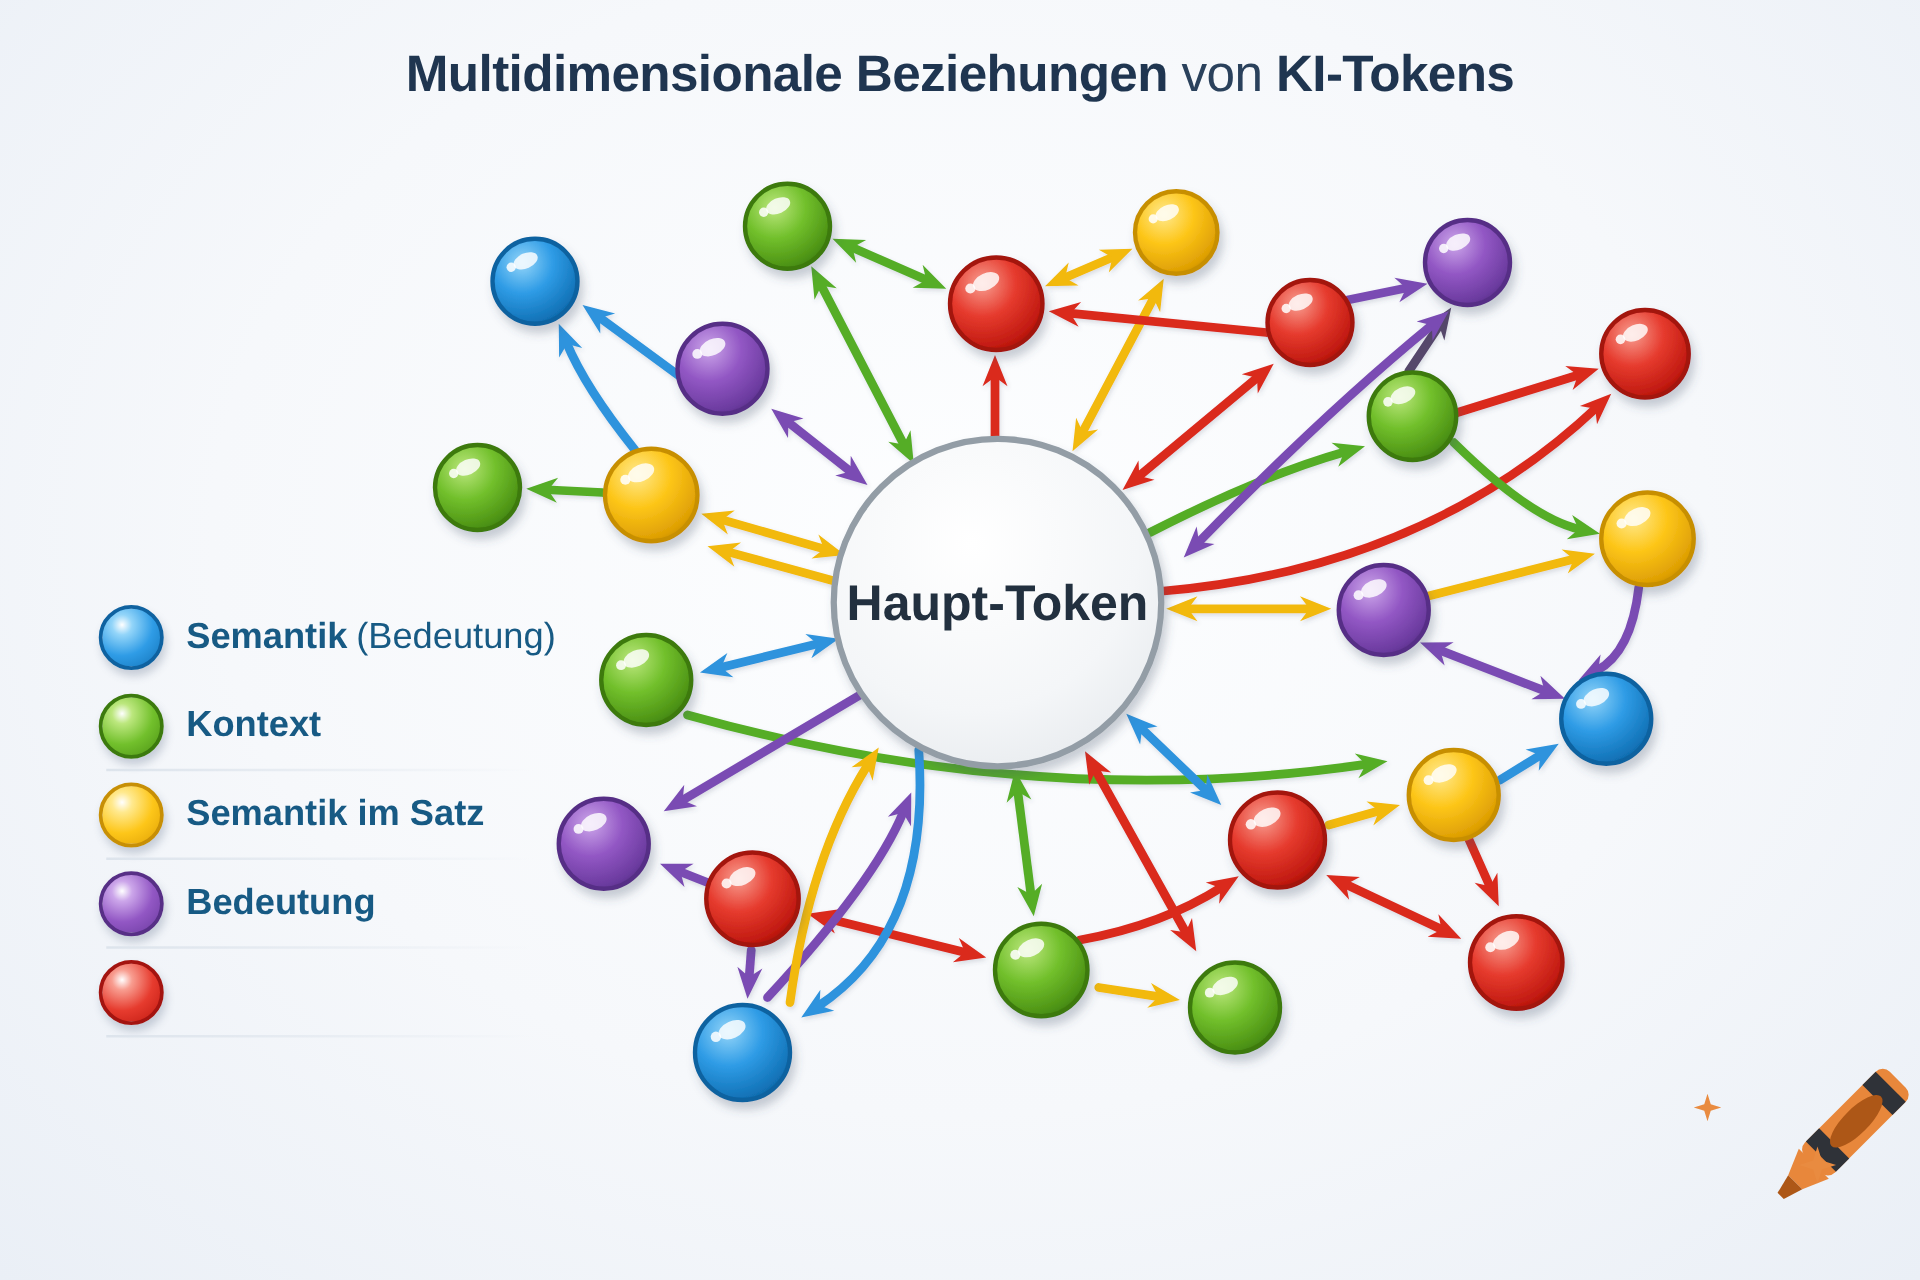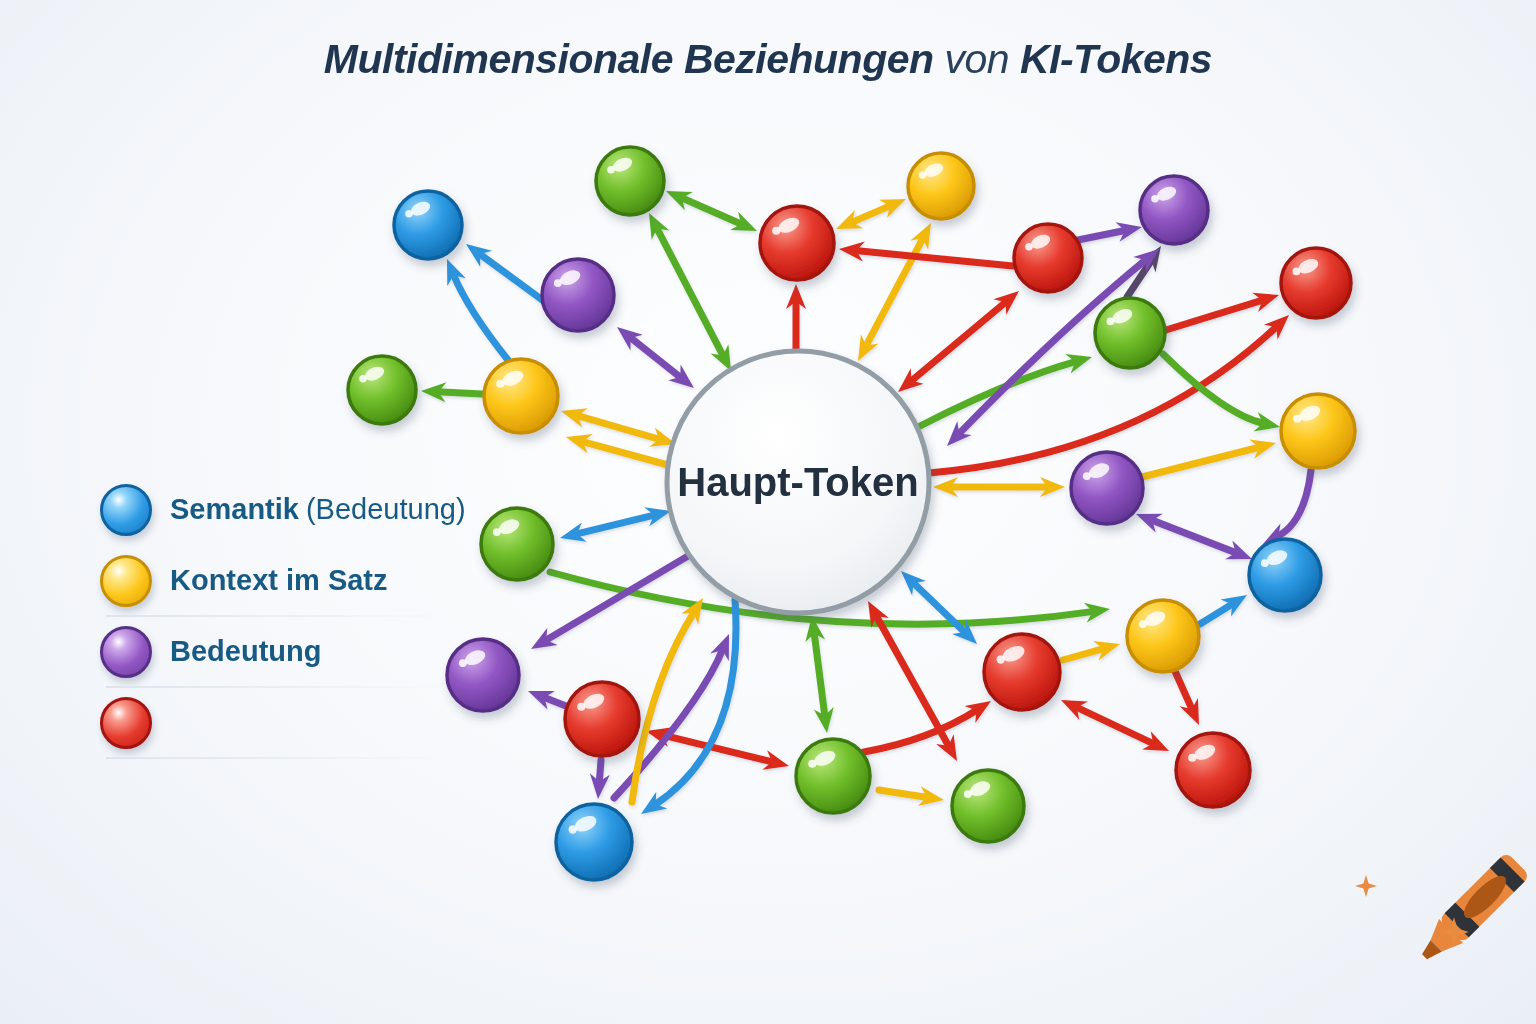--- a/index.html
+++ b/index.html
@@ -6,25 +6,24 @@
   body{
     width:1536px;height:1024px;overflow:hidden;
     font-family:"Liberation Sans",sans-serif;
     background:radial-gradient(ellipse at 50% 42%, #fdfeff 0%, #f6f8fb 55%, #eaeff6 100%);
   }
   .stage{position:relative;width:1536px;height:1024px;}
   .title{
     position:absolute;top:36px;left:0;width:100%;margin:0;
     text-align:center;font-size:41px;font-weight:800;color:#1f3550;
     letter-spacing:-0.5px;
-    font-style:italic;
   }
   .title .von{font-weight:500;color:#2a415c;}
   #graph-svg{position:absolute;left:0;top:0;width:1536px;height:1024px;}
-  .legend{position:absolute;left:100px;top:474px;width:380px;}
+  .legend{position:absolute;left:79px;top:474px;width:380px;}
   .legend-row{position:relative;display:flex;align-items:center;height:71px;}
   .legend-dot{
     width:46px;height:46px;border-radius:50%;flex:0 0 46px;
     box-shadow:2px 5px 7px rgba(60,80,110,0.25);
   }
   .legend-label{margin-left:18px;font-size:29px;font-weight:700;color:#175a84;white-space:nowrap;}
   .legend-label .normal{font-weight:400;margin-left:7px;}
   .legend-row.divider::after{
     content:'';position:absolute;left:6px;bottom:-1px;height:2px;width:372px;
     background:linear-gradient(to right,#dde4ec 0%,rgba(221,228,236,0) 92%);
@@ -312,22 +311,26 @@
         </g>
       </g>
     </svg>
 
   <div class="legend" id="legend">
       <div class="legend-row">
         <span class="legend-dot" style="background: radial-gradient(circle at 34% 28%, rgb(255, 255, 255) 0%, rgb(147, 213, 249) 18%, rgb(47, 156, 230) 55%, rgb(18, 115, 184) 100%); border: 3px solid rgb(15, 98, 160);"></span>
         <span class="legend-label"><span>Semantik</span><span class="normal">(Bedeutung)</span></span>
       </div>
       <div class="legend-row divider">
+        <span class="legend-dot" style="background: radial-gradient(circle at 34% 28%, rgb(255, 255, 255) 0%, rgb(188, 231, 126) 18%, rgb(114, 192, 44) 55%, rgb(76, 146, 20) 100%); border: 3px solid rgb(60, 122, 14);"></span>
+        <span class="legend-label"><span>Kontext</span></span>
+      </div>
+      <div class="legend-row divider">
         <span class="legend-dot" style="background: radial-gradient(circle at 34% 28%, rgb(255, 255, 255) 0%, rgb(255, 233, 142) 18%, rgb(253, 198, 25) 55%, rgb(223, 160, 4) 100%); border: 3px solid rgb(199, 143, 6);"></span>
-        <span class="legend-label"><span>Kontext im Satz</span></span>
+        <span class="legend-label"><span>Semantik im Satz</span></span>
       </div>
       <div class="legend-row divider">
         <span class="legend-dot" style="background: radial-gradient(circle at 34% 28%, rgb(255, 255, 255) 0%, rgb(204, 166, 234) 18%, rgb(146, 87, 196) 55%, rgb(106, 58, 158) 100%); border: 3px solid rgb(87, 47, 134);"></span>
         <span class="legend-label"><span>Bedeutung</span></span>
       </div>
       <div class="legend-row divider">
         <span class="legend-dot" style="background: radial-gradient(circle at 34% 28%, rgb(255, 255, 255) 0%, rgb(248, 157, 144) 18%, rgb(230, 59, 46) 55%, rgb(192, 25, 16) 100%); border: 3px solid rgb(163, 20, 16);"></span>
       </div>
     </div>
 

